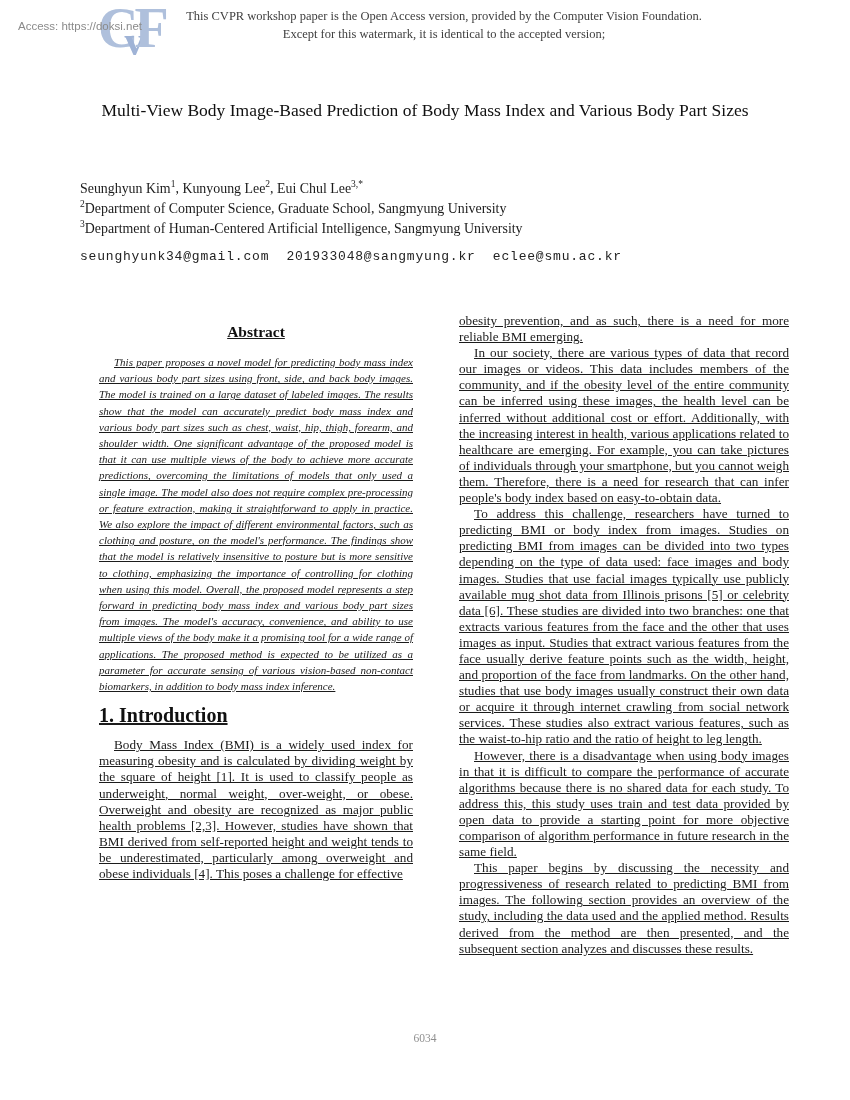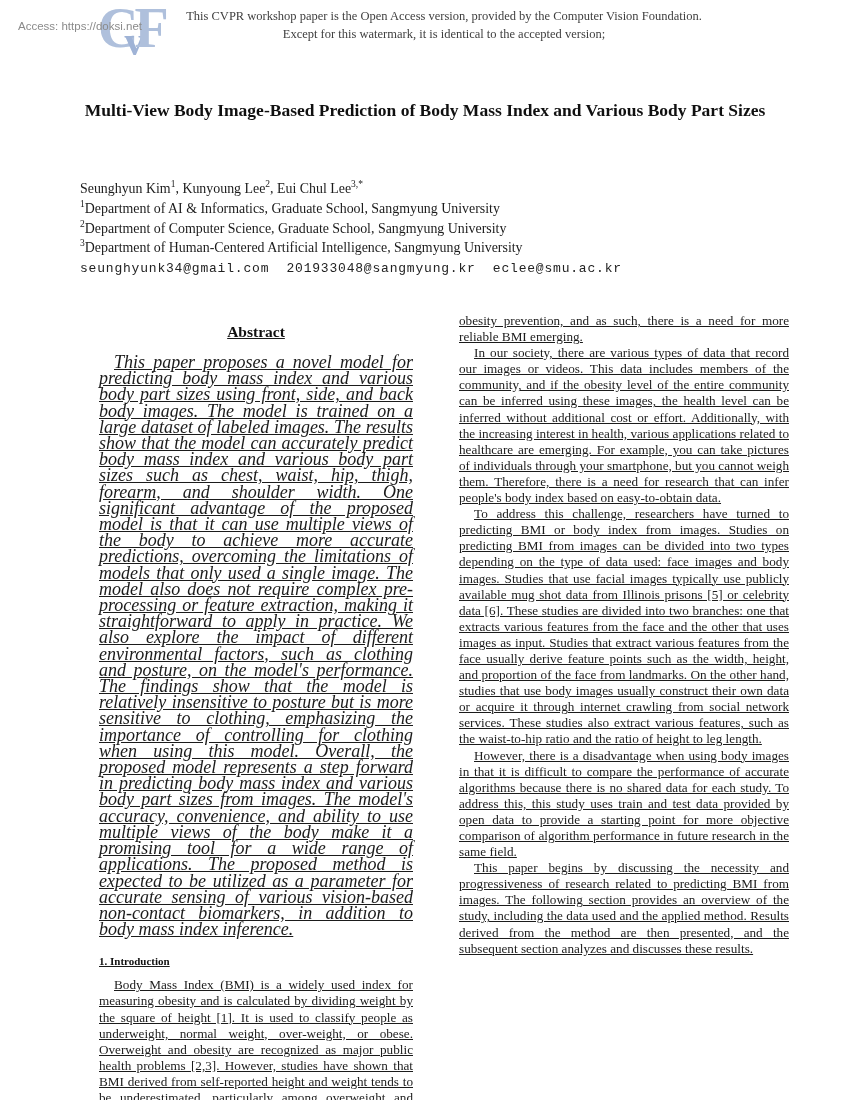--- a/index.html
+++ b/index.html
@@ -24,50 +24,50 @@
     color:#afc0dc; font-family:"Liberation Serif", serif; font-weight:bold;
     line-height:1; user-select:none;
   }
   .cvf-logo .c { font-size:56px; }
   .cvf-logo .v { font-size:40px; color:#9fb3d6; margin-left:-14px; vertical-align:-8px; }
   .cvf-logo .f { font-size:56px; margin-left:-10px; }
 
   
   .title {
     position:absolute; top:99px; left:75px; width:700px;
-    text-align:center; font-weight:bold; font-size:17.5px; line-height:23px; color:#101010;
+    text-align:center; font-weight:normal; font-size:17.5px; line-height:23px; color:#101010;
   }
   .authors {
     position:absolute; top:179px; left:80px; width:690px;
     text-align:left; font-size:13.9px; line-height:19.8px;
   }
   .authors sup { font-size:9.5px; line-height:0; }
   .emails {
     font-family:"Liberation Mono", monospace; font-size:13px;
-    letter-spacing:0.8px; white-space:pre; margin-top:1px; color:#222;
+    letter-spacing:0.8px; white-space:pre; margin-top:9px; color:#222;
   }
 
   
   .columns {
     position:absolute; top:313px; left:99px; width:690px;
     display:flex; gap:46px;text-decoration:underline;
   }
   .col-left  { width:314px; }
   .col-right { width:330px; }
 
   .abstract-heading {
     text-align:center; font-weight:bold; font-size:15.5px;
     margin-top:10px; margin-bottom:13px; color:#101010;
   }
   .abstract-body {
-    font-style:italic; font-size:18px; line-height:16.2px;
+    font-style:italic; font-size:11px; line-height:16.2px;
     text-align:justify; text-indent:15px;
   }
   .section-heading {
-    font-weight:bold; font-size:11px; margin-top:18px; margin-bottom:10px; color:#101010;
+    font-weight:bold; font-size:20px; margin-top:10px; margin-bottom:10px; color:#101010;
   }
   .body-par {
     font-size:13.2px; line-height:16.1px; text-align:justify; text-indent:15px;
   }
   .body-par.no-indent { text-indent:0; }
 
   
   .page-number {
     position:absolute; top:1032px; left:0; width:850px;
     text-align:center; font-size:11.5px; color:#8f8f8f;
@@ -84,21 +84,20 @@
 
   <div class="watermark">
     <div>This CVPR workshop paper is the Open Access version, provided by the Computer Vision Foundation.</div>
     <div>Except for this watermark, it is identical to the accepted version;</div>
   </div>
 
   <h1 class="title">Multi-View Body Image-Based Prediction of Body Mass Index and Various Body Part Sizes</h1>
 
   <div class="authors">
     <div><span>Seunghyun Kim</span><sup>1</sup><span>, </span><span>Kunyoung Lee</span><sup>2</sup><span>, </span><span>Eui Chul Lee</span><sup>3,*</sup></div>
-    <div><sup>1</sup><span>Department of AI &amp; Informatics, Graduate School, Sangmyung University</span></div>
     <div><sup>2</sup><span>Department of Computer Science, Graduate School, Sangmyung University</span></div>
     <div><sup>3</sup><span>Department of Human-Centered Artificial Intelligence, Sangmyung University</span></div>
     <div class="emails">seunghyunk34@gmail.com  201933048@sangmyung.kr  eclee@smu.ac.kr</div>
   </div>
 
   <div class="columns">
     <div class="col-left">
       <div class="abstract-heading">Abstract</div>
       <p class="abstract-body">This paper proposes a novel model for predicting body mass index and various body part sizes using front, side, and back body images. The model is trained on a large dataset of labeled images. The results show that the model can accurately predict body mass index and various body part sizes such as chest, waist, hip, thigh, forearm, and shoulder width. One significant advantage of the proposed model is that it can use multiple views of the body to achieve more accurate predictions, overcoming the limitations of models that only used a single image. The model also does not require complex pre-processing or feature extraction, making it straightforward to apply in practice. We also explore the impact of different environmental factors, such as clothing and posture, on the model's performance. The findings show that the model is relatively insensitive to posture but is more sensitive to clothing, emphasizing the importance of controlling for clothing when using this model. Overall, the proposed model represents a step forward in predicting body mass index and various body part sizes from images. The model's accuracy, convenience, and ability to use multiple views of the body make it a promising tool for a wide range of applications. The proposed method is expected to be utilized as a parameter for accurate sensing of various vision-based non-contact biomarkers, in addition to body mass index inference.</p>
       <div class="section-heading">1. Introduction</div>
@@ -106,14 +105,15 @@
     </div>
     <div class="col-right">
       <p class="body-par no-indent">obesity prevention, and as such, there is a need for more reliable BMI emerging.</p>
       <p class="body-par">In our society, there are various types of data that record our images or videos. This data includes members of the community, and if the obesity level of the entire community can be inferred using these images, the health level can be inferred without additional cost or effort. Additionally, with the increasing interest in health, various applications related to healthcare are emerging. For example, you can take pictures of individuals through your smartphone, but you cannot weigh them. Therefore, there is a need for research that can infer people's body index based on easy-to-obtain data.</p>
       <p class="body-par">To address this challenge, researchers have turned to predicting BMI or body index from images. Studies on predicting BMI from images can be divided into two types depending on the type of data used: face images and body images. Studies that use facial images typically use publicly available mug shot data from Illinois prisons [5] or celebrity data [6]. These studies are divided into two branches: one that extracts various features from the face and the other that uses images as input. Studies that extract various features from the face usually derive feature points such as the width, height, and proportion of the face from landmarks. On the other hand, studies that use body images usually construct their own data or acquire it through internet crawling from social network services. These studies also extract various features, such as the waist-to-hip ratio and the ratio of height to leg length.</p>
       <p class="body-par">However, there is a disadvantage when using body images in that it is difficult to compare the performance of accurate algorithms because there is no shared data for each study. To address this, this study uses train and test data provided by open data to provide a starting point for more objective comparison of algorithm performance in future research in the same field.</p>
       <p class="body-par">This paper begins by discussing the necessity and progressiveness of research related to predicting BMI from images. The following section provides an overview of the study, including the data used and the applied method. Results derived from the method are then presented, and the subsequent section analyzes and discusses these results.</p>
     </div>
   </div>
 
+  <div class="page-number">6034</div>
 
 </div>
 
 </body></html>

